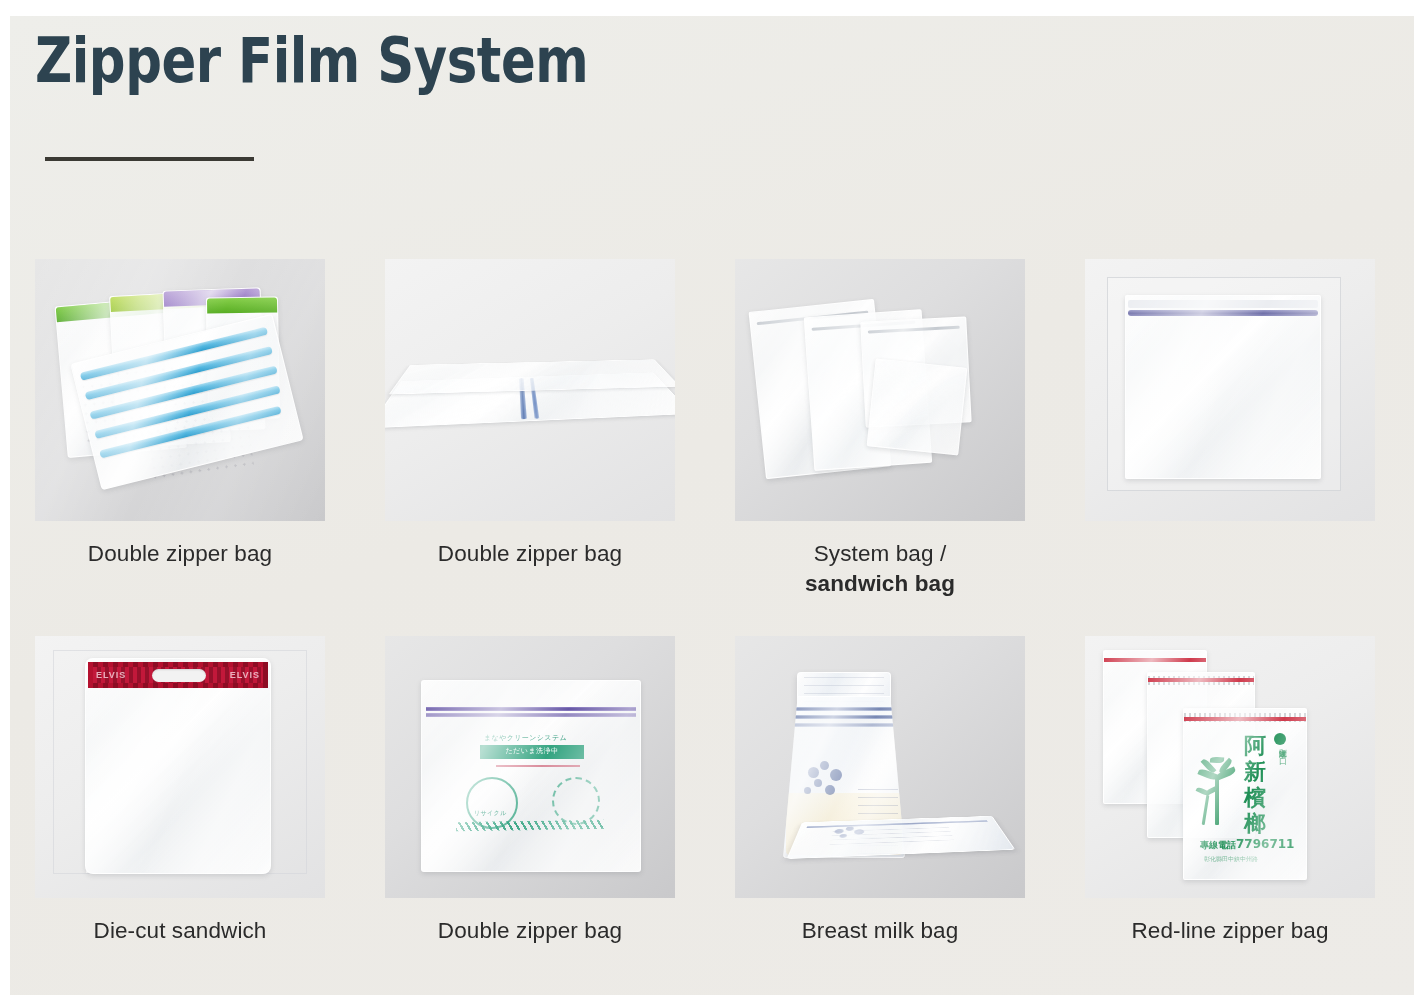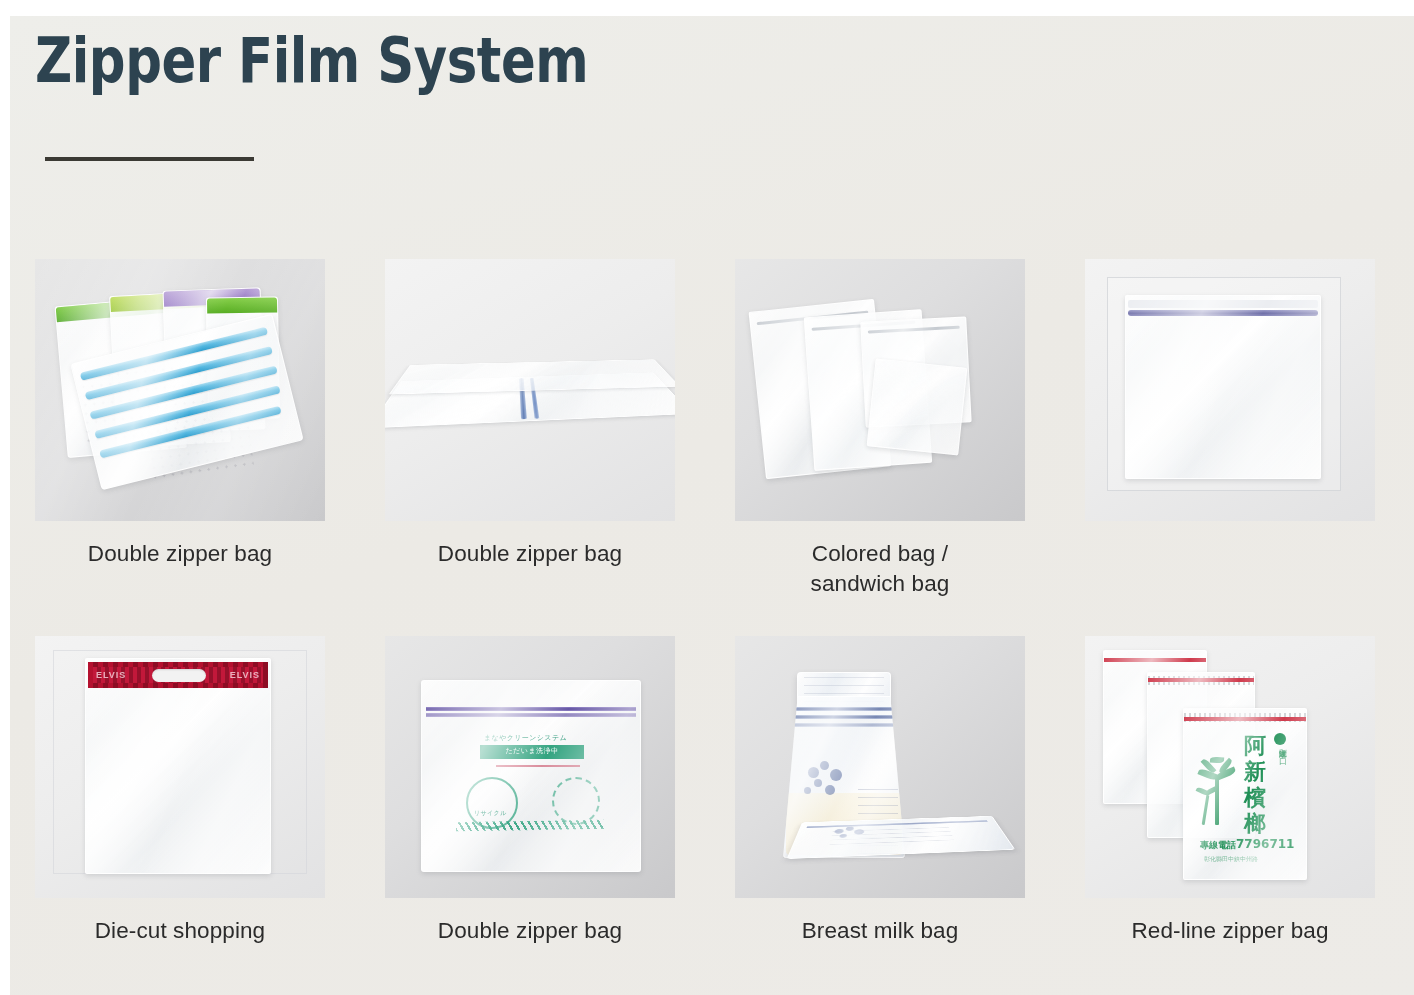--- a/index.html
+++ b/index.html
@@ -78,21 +78,21 @@
   .caption {
     margin-top: 18px;
     text-align: center;
     font-family: "Liberation Sans", sans-serif;
     font-size: 22.5px;
     font-weight: 500;
     color: #2b2b2b;
     line-height: 1.32;
     letter-spacing: 0.1px;
   }
-  .caption .l2 { display: block; }
+  .caption .l2 { display: block; font-weight: bold; }
 
   
   .bag {
     position: absolute;
     background: linear-gradient(135deg,
         rgba(255,255,255,0.92) 0%,
         rgba(246,248,249,0.80) 22%,
         rgba(255,255,255,0.95) 42%,
         rgba(239,242,244,0.78) 62%,
         rgba(255,255,255,0.90) 100%);
@@ -372,21 +372,21 @@
           </div>
           <div class="bag" style="left:128px; top:60px; width:104px; height:104px; transform:rotate(-3deg); border-radius:2px;">
             <div class="zip" style="left:6px; top:8px; width:92px; height:3px; background:rgba(160,168,178,0.6);"></div>
             <div class="sheen" style="left:0;top:0;right:0;bottom:0;"></div>
           </div>
           <div class="bag" style="left:136px; top:104px; width:90px; height:86px; transform:rotate(6deg); border-radius:2px; opacity:0.95;">
             <div class="sheen" style="left:0;top:0;right:0;bottom:0;"></div>
           </div>
         </div>
         <div class="caption">
-          <span>Colored bag /</span>
+          <span>System bag /</span>
           <span class="l2">sandwich bag</span>
         </div>
       </div>
 
       <div class="cell" style="left:1075px; top:0;">
         <div class="thumb light">
           <div style="position:absolute; left:22px; top:18px; width:232px; height:212px; border:1px solid rgba(205,208,212,0.7); background:rgba(255,255,255,0.25);"></div>
           <div class="bag" style="left:40px; top:36px; width:194px; height:182px; border-radius:2px;">
             <div class="sq-zip-purple" style="left:2px; top:14px; width:190px;"></div>
             <div class="zip" style="left:2px; top:4px; width:190px; height:8px; background:rgba(230,233,238,0.8);"></div>
@@ -394,32 +394,32 @@
           </div>
         </div>
       </div>
     </div>
 
     <div class="row" style="position:absolute; top:377px; left:0; width:100%; height:120px;">
 
       <div class="cell" style="left:25px; top:0;">
         <div class="thumb light">
           <div style="position:absolute; left:18px; top:14px; width:252px; height:222px; border:1px solid rgba(212,214,218,0.6);"></div>
-          <div class="bag" style="left:50px; top:22px; width:184px; height:214px; border-radius:2px;text-decoration:underline;">
+          <div class="bag" style="left:50px; top:22px; width:184px; height:214px; border-radius:8px;text-decoration:underline;">
             <div class="dc-band" style="left:2px; top:3px; width:180px; height:26px;">
               <div class="dc-band-inner"></div>
               <div class="dc-elvis" style="left:8px; top:8px;">ELVIS</div>
               <div class="dc-elvis" style="right:8px; top:8px;">ELVIS</div>
               <div class="dc-handle" style="left:64px; top:7px; width:54px; height:13px;"></div>
             </div>
             <div class="sheen" style="left:0;top:30px;right:0;bottom:0;"></div>
           </div>
         </div>
         <div class="caption">
-          <span>Die-cut shopping</span>
+          <span>Die-cut sandwich</span>
         </div>
       </div>
 
       <div class="cell" style="left:375px; top:0;">
         <div class="thumb">
           <div class="bag" style="left:36px; top:44px; width:218px; height:190px; border-radius:3px;">
 
             <div class="pz-line" style="left:4px; top:26px; width:210px;"></div>
             <div class="pz-line" style="left:4px; top:32px; width:210px; opacity:0.7;"></div>
 

